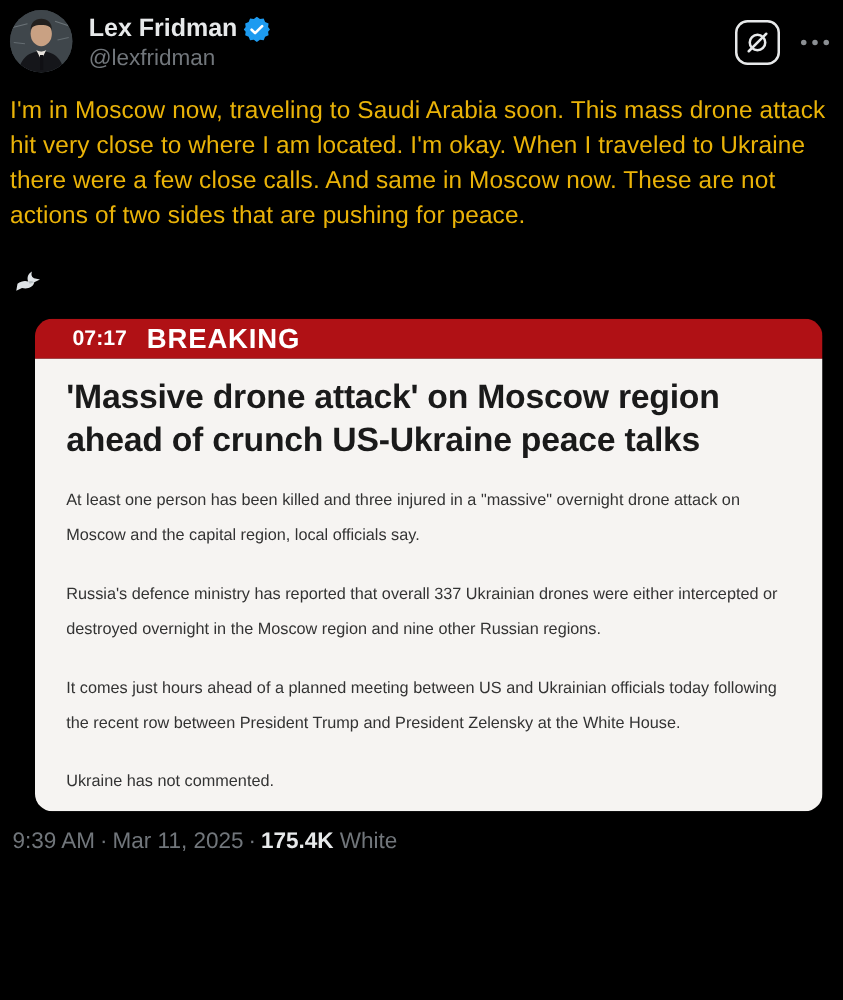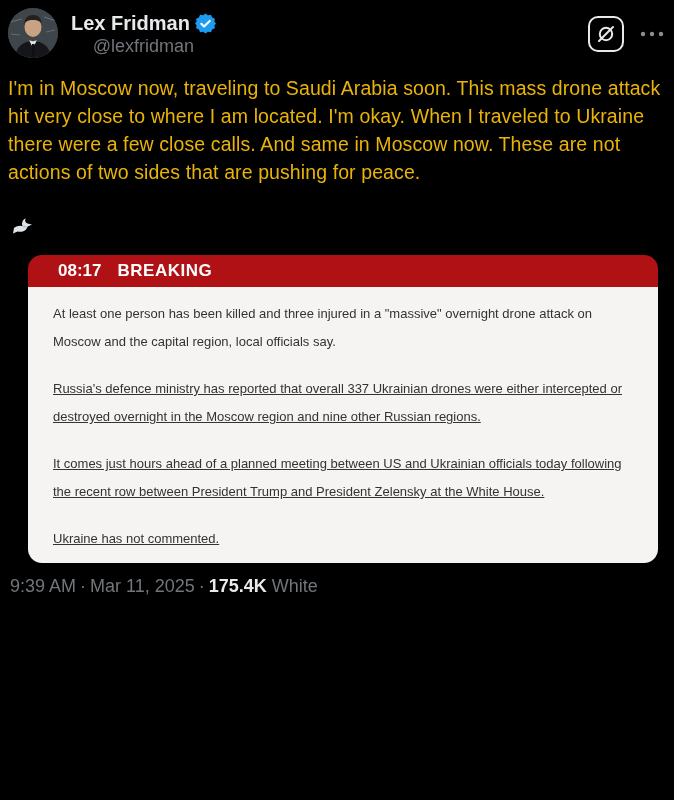--- a/index.html
+++ b/index.html
@@ -5,21 +5,21 @@
   * { margin: 0; padding: 0; box-sizing: border-box; }
   html, body { width: 674px; height: 800px; overflow: hidden; }
   body {
     background: #000000;
     font-family: "Liberation Sans", sans-serif;
     color: #e7e9ea;
   }
   .page { padding: 8px 8px 0 8px; }
 
   
-  .tweet-header { display: flex; align-items: flex-start; gap: 13px; text-align: center; }
+  .tweet-header { display: flex; align-items: flex-start; gap: 13px; }
   .avatar {
     width: 50px; height: 50px; border-radius: 50%;
     overflow: hidden; flex: 0 0 auto; cursor: pointer;
     background: #3d4449;
   }
   .avatar svg { display: block; }
   .author { padding-top: 3px; }
   .name-row { display: flex; align-items: center; gap: 5px; }
   .name { font-size: 20px; font-weight: bold; color: #e7e9ea; line-height: 24px; cursor: pointer; }
   .badge { display: inline-flex; align-items: center; }
@@ -48,33 +48,33 @@
     cursor: pointer;
   }
   .breaking-bar {
     background: #b01115;
     display: flex; align-items: center;
     height: 32px;
     padding-left: 30px;
     gap: 16px;
   }
   .bb-time { color: #ffffff; font-size: 17px; font-weight: bold; }
-  .bb-label { color: #ffffff; font-size: 17px; font-weight: bold; letter-spacing: 0.03em; }
+  .bb-label { color: #ffffff; font-size: 22px; font-weight: bold; letter-spacing: 0.03em; }
   .card-body {
     background: #f6f4f2;
     padding: 13px 18px 10px 25px;
   }
   .card-body h2 {
     font-size: 27px; line-height: 35px; font-weight: bold;
     color: #1a1a1a; margin-bottom: 16px; letter-spacing: -0.2px;
   }
   .card-body p {
     font-size: 13px; line-height: 28px; color: #333333;
   }
-  .card-body p + p { margin-top: 19px; text-decoration: underline; }
+  .card-body p + p { margin-top: 19px; }
 
   
   .tweet-footer {
     margin: 12px 0 0 2px;
     font-size: 18px; color: #71767b; line-height: 22px;
   }
   .tweet-footer .sep { margin: 0 4px; }
   .views-count { color: #e7e9ea; font-weight: bold; }
 </style>
 </head>
@@ -129,24 +129,25 @@
   <div class="tweet-body">
     <p>I'm in Moscow now, traveling to Saudi Arabia soon. This mass drone attack hit very close to where I am located. I'm okay. When I traveled to Ukraine there were a few close calls. And same in Moscow now. These are not actions of two sides that are pushing for peace.</p>
     <p><span class="dove"><svg width="22" height="20" viewBox="0 0 22 20">
       <path fill="#dfe3e6" d="M3 12 C6 9.5 9.5 9.3 11.6 10.2 C10.4 7.4 11.2 4 14.6 2.2 C13.6 5 14.4 7.2 17.2 7.8 L21 8.6 L16.4 10.8 C15.6 14.8 11 16.6 6.6 15.4 L2 17.6 Z"></path>
       <path fill="#b9c0c4" d="M11.6 10.2 C13 9.4 15 9.6 16.4 10.8 L12.8 12 Z"></path>
     </svg></span></p>
   </div>
 
   <figure class="news-card">
     <div class="breaking-bar">
-      <span class="bb-time">08:17</span>
+      <span class="bb-time">07:17</span>
       <span class="bb-label">BREAKING</span>
     </div>
     <div class="card-body">
+      <h2>'Massive drone attack' on Moscow region ahead of crunch US-Ukraine peace talks</h2>
       <p>At least one person has been killed and three injured in a "massive" overnight drone attack on Moscow and the capital region, local officials say.</p>
       <p>Russia's defence ministry has reported that overall 337 Ukrainian drones were either intercepted or destroyed overnight in the Moscow region and nine other Russian regions.</p>
       <p>It comes just hours ahead of a planned meeting between US and Ukrainian officials today following the recent row between President Trump and President Zelensky at the White House.</p>
       <p>Ukraine has not commented.</p>
     </div>
   </figure>
 
   <footer class="tweet-footer">
     <span>9:39 AM</span><span class="sep">·</span><span>Mar 11, 2025</span><span class="sep">·</span><span class="views-count">175.4K</span> <span>White</span>
   </footer>

